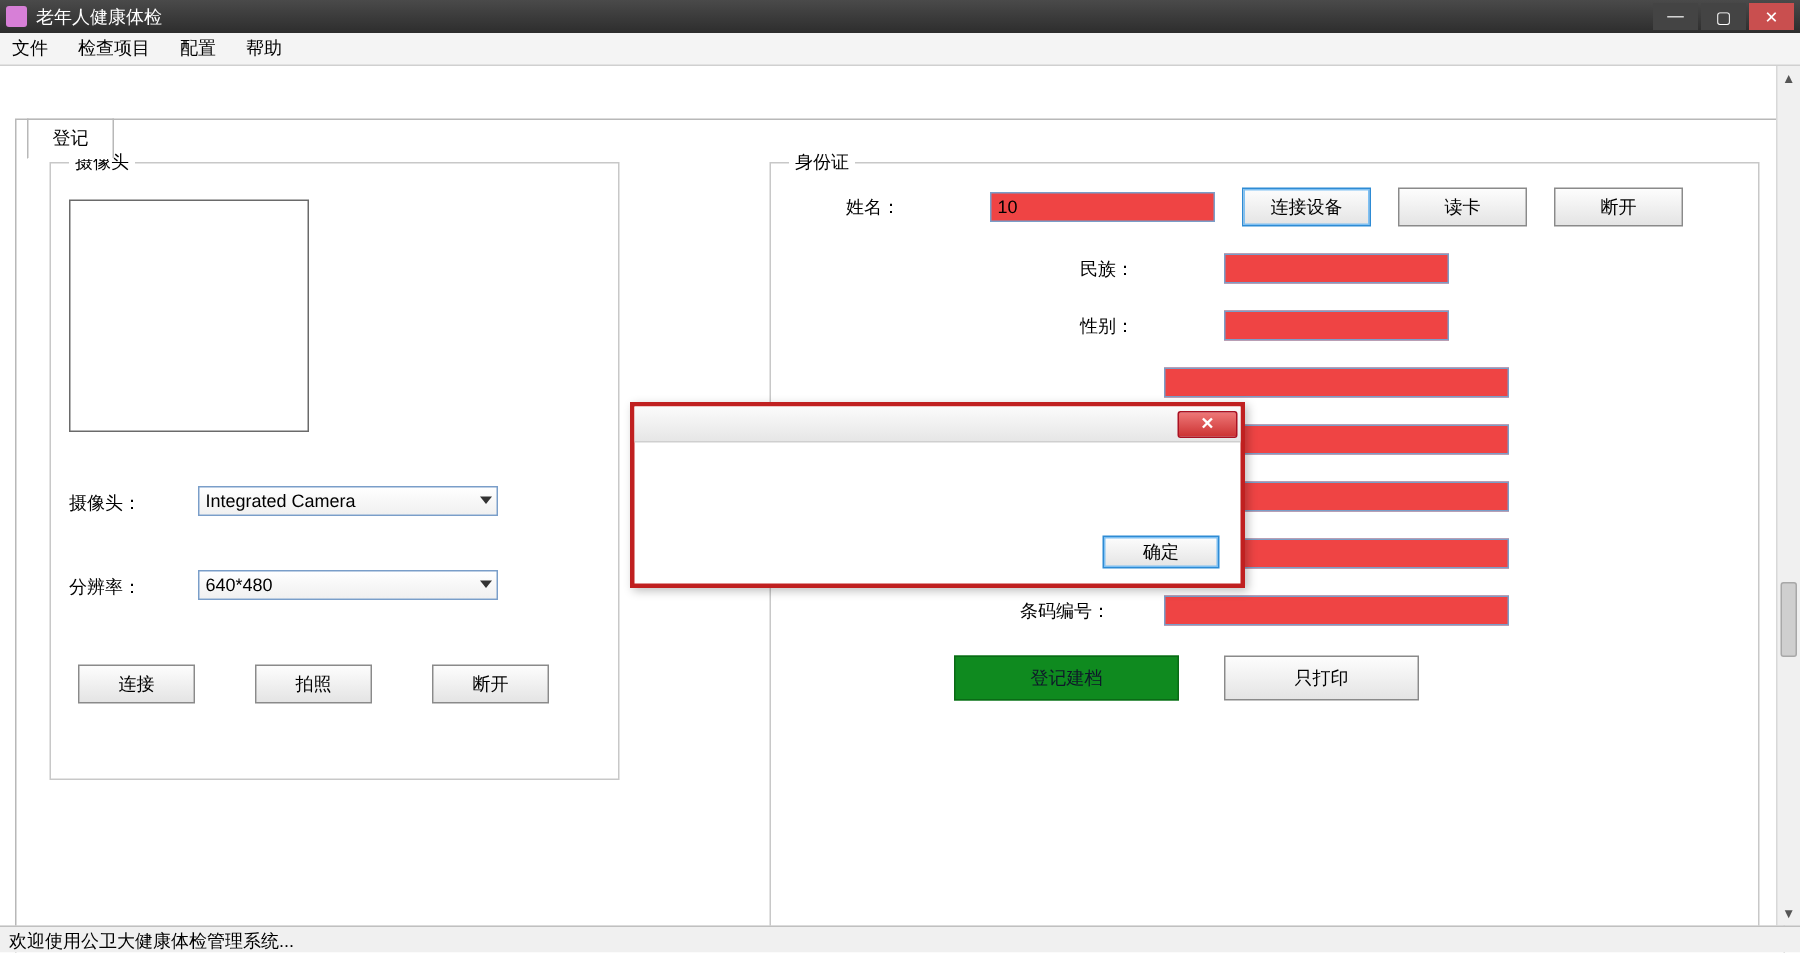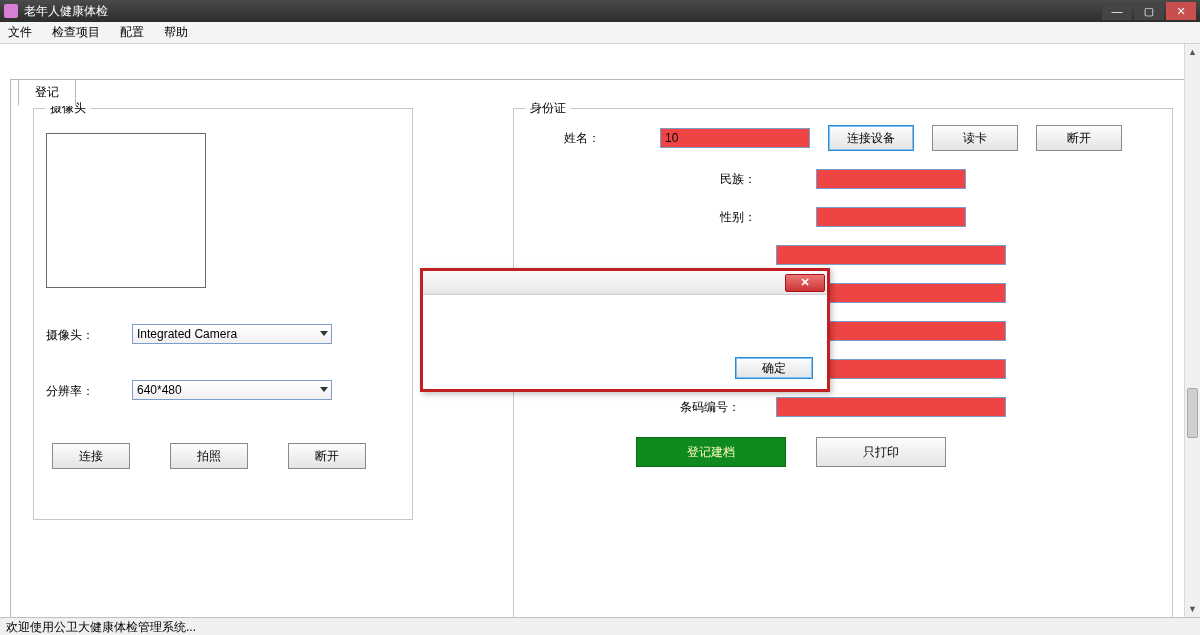--- a/index.html
+++ b/index.html
@@ -80,21 +80,21 @@
   }
   .form-row { display: flex; align-items: center; margin-bottom: 18px; justify-content: center; }
   .form-row label { width: 96px; }
   .form-row .textbox { width: 150px; }
   .form-row .textbox.long { width: 230px; }
   .id-btns { display:flex; gap: 18px; margin-left: 18px; }
   .id-btns .btn { width: 86px; }
   .btn.focus { border-color:#2e8bd4; box-shadow: 0 0 0 1px #7fc0f2 inset; }
 
   .bottom-btns { display:flex; gap: 30px; margin-left: 110px; margin-top: 20px; }
-  .btn.green { background: #0f8a1f; color:#fef9c3; border-color:#0a6a16; width:150px; height:30px; }
+  .btn.green { background: #0f8a1f; color:#0f172a; border-color:#0a6a16; width:150px; height:30px; }
   .btn.wide { width:130px; height:30px; }
 
   
   .modal {
     position: absolute; left: 420px; top: 268px; width: 410px; height: 124px;
     border: 3px solid #c02020; background: #fff; z-index: 100;
     box-shadow: 2px 2px 6px rgba(0,0,0,.25);
   }
   .modal .modal-titlebar {
     height: 24px; background: linear-gradient(#fbfbfb,#e6e6e6);

